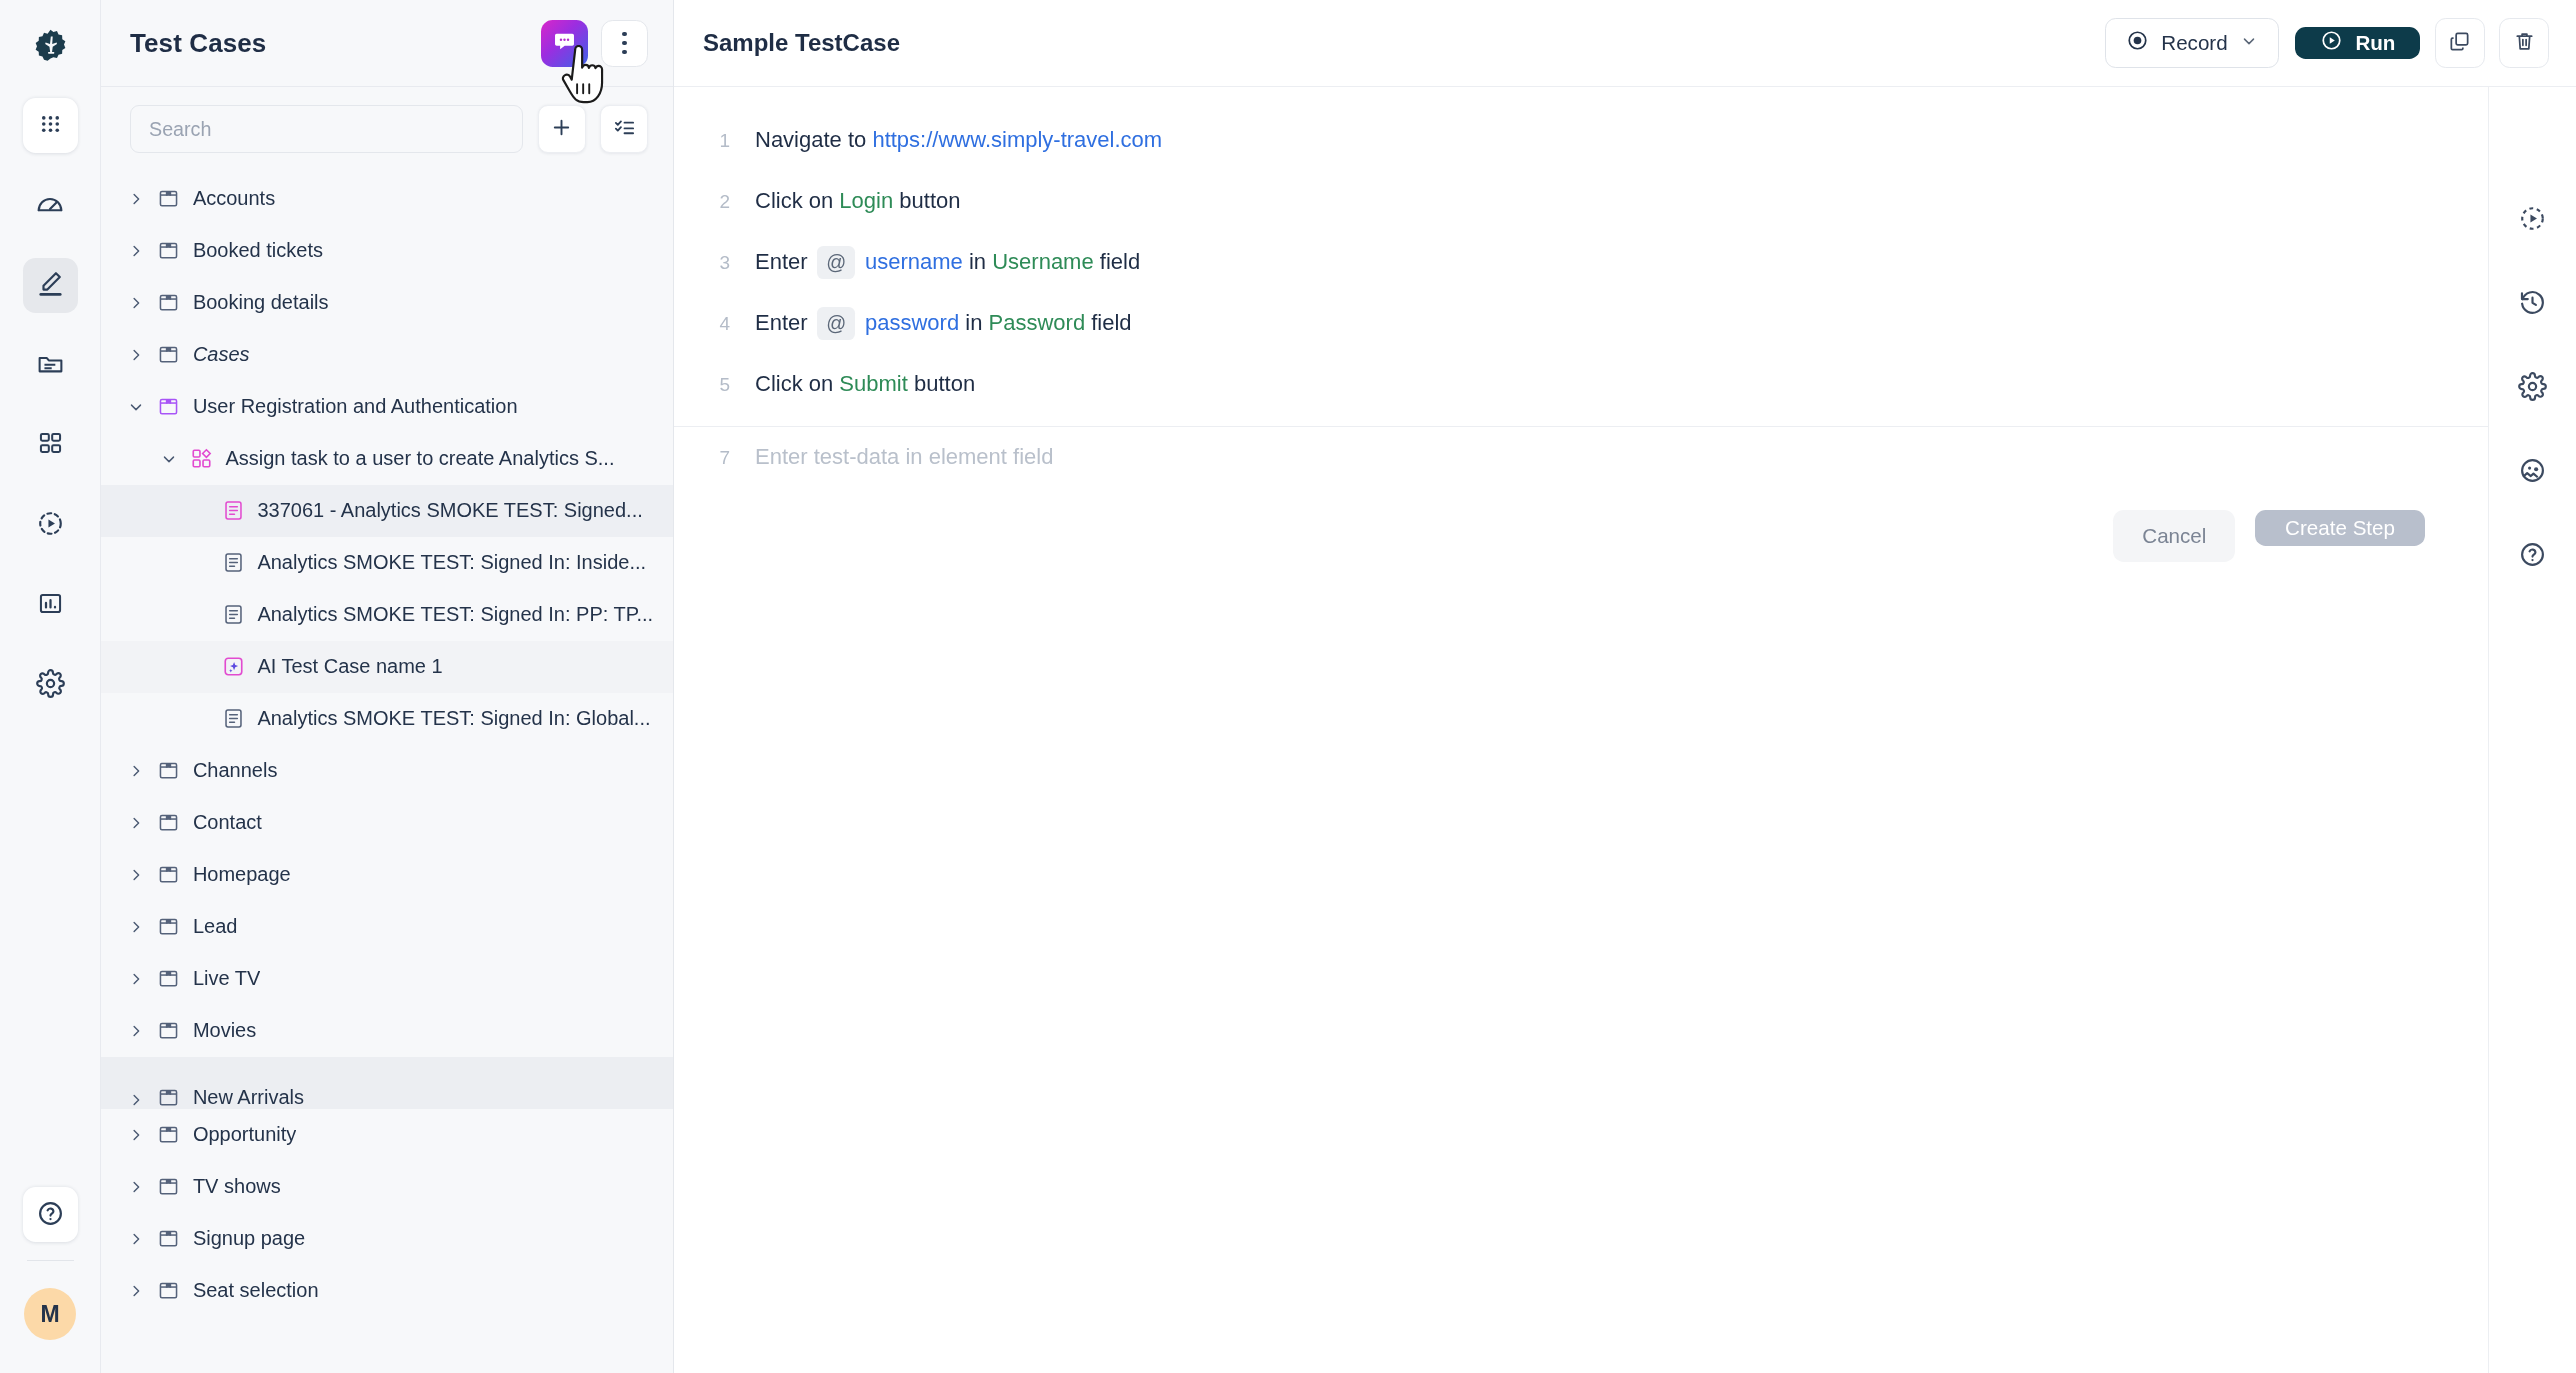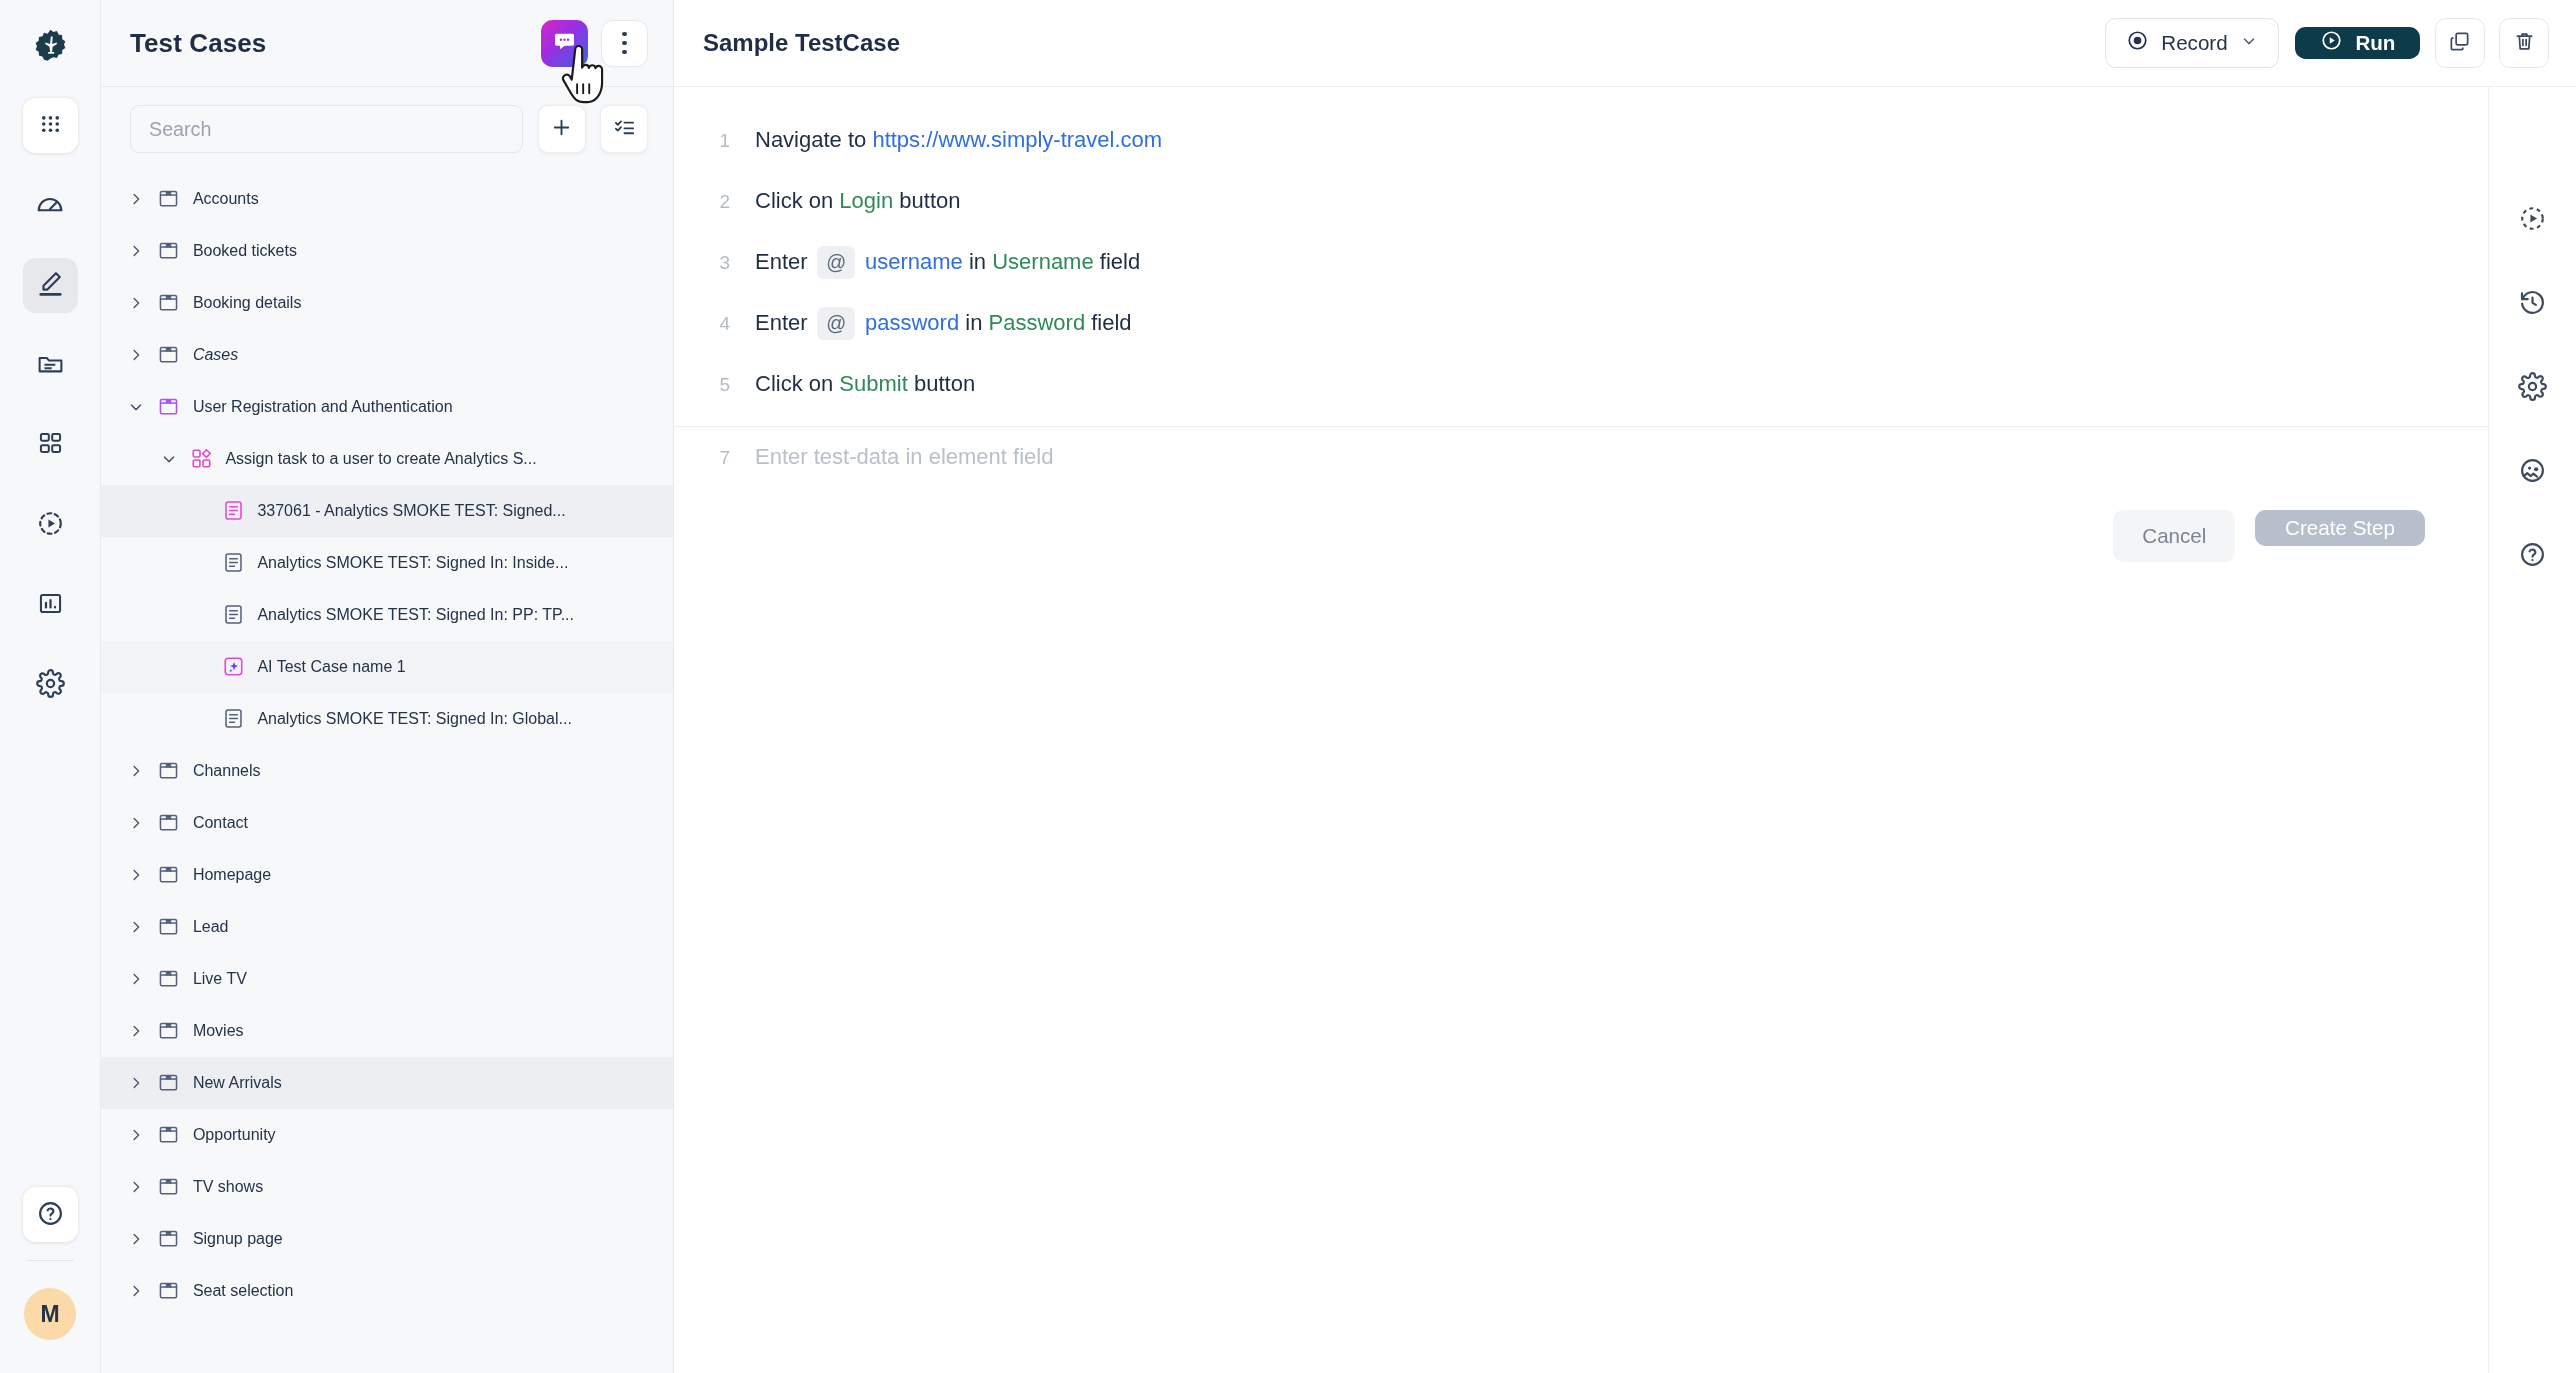--- a/index.html
+++ b/index.html
@@ -89,21 +89,21 @@
   .node {
     display: flex; align-items: center; height: 52px;
     padding-right: 12.5px; cursor: pointer; position: relative;
   }
   .node.hl { background: #eceef2; }
   .node.sel { background: #edeff3; }
   .node.soft { background: #f2f3f6; }
   .chev { width: 27px; display: flex; align-items: center; justify-content: center; flex: 0 0 27px; }
   .nicon { width: 38px; flex: 0 0 38px; display: flex; align-items: center; justify-content: center; }
   .nlabel {
-    font-size: 16px; color: #24334a; white-space: nowrap;
+    font-size: 20px; color: #24334a; white-space: nowrap;
     overflow: hidden; text-overflow: ellipsis; padding-left: 5.4px;
   }
 
   
   .main { flex: 1; height: 100%; display: flex; flex-direction: column; background: #fff; min-width: 0; }
   .main-head {
     height: 87px; flex: 0 0 87px; display: flex; align-items: center;
     padding: 0 27px 0 29px; border-bottom: 0.9px solid #eceef2;
   }
   .main-title { font-size: 24px; font-weight: 700; color: #1f2d45; flex: 1; }
@@ -541,21 +541,21 @@
           </span>
           <span class="nicon">
             <svg width="23" height="23" viewBox="0 0 24 24" fill="none" stroke="#55627a" stroke-width="1.6" stroke-linejoin="round">
               <rect x="3.6" y="4.6" width="16.8" height="15" rx="1.6"></rect>
               <path d="M3.6 8.4h16.8"></path>
               <path d="M10 4.6v3.8l2-1.2 2 1.2V4.6" fill="#55627a" stroke="#55627a"></path>
             </svg>
           </span>
           <span class="nlabel">Movies</span>
         </div>
-        <div class="node hl" style="padding-left: 21.5px;">
+        <div class="node hl" style="padding-left: 21.5px; align-items: flex-end;">
           <span class="chev">
             <svg width="18" height="18" viewBox="0 0 24 24" fill="none" stroke="#4b5a73" stroke-width="1.9" stroke-linecap="round" stroke-linejoin="round">
               <path d="M9.5 6l6 6-6 6"></path>
             </svg>
           </span>
           <span class="nicon">
             <svg width="23" height="23" viewBox="0 0 24 24" fill="none" stroke="#55627a" stroke-width="1.6" stroke-linejoin="round">
               <rect x="3.6" y="4.6" width="16.8" height="15" rx="1.6"></rect>
               <path d="M3.6 8.4h16.8"></path>
               <path d="M10 4.6v3.8l2-1.2 2 1.2V4.6" fill="#55627a" stroke="#55627a"></path>

